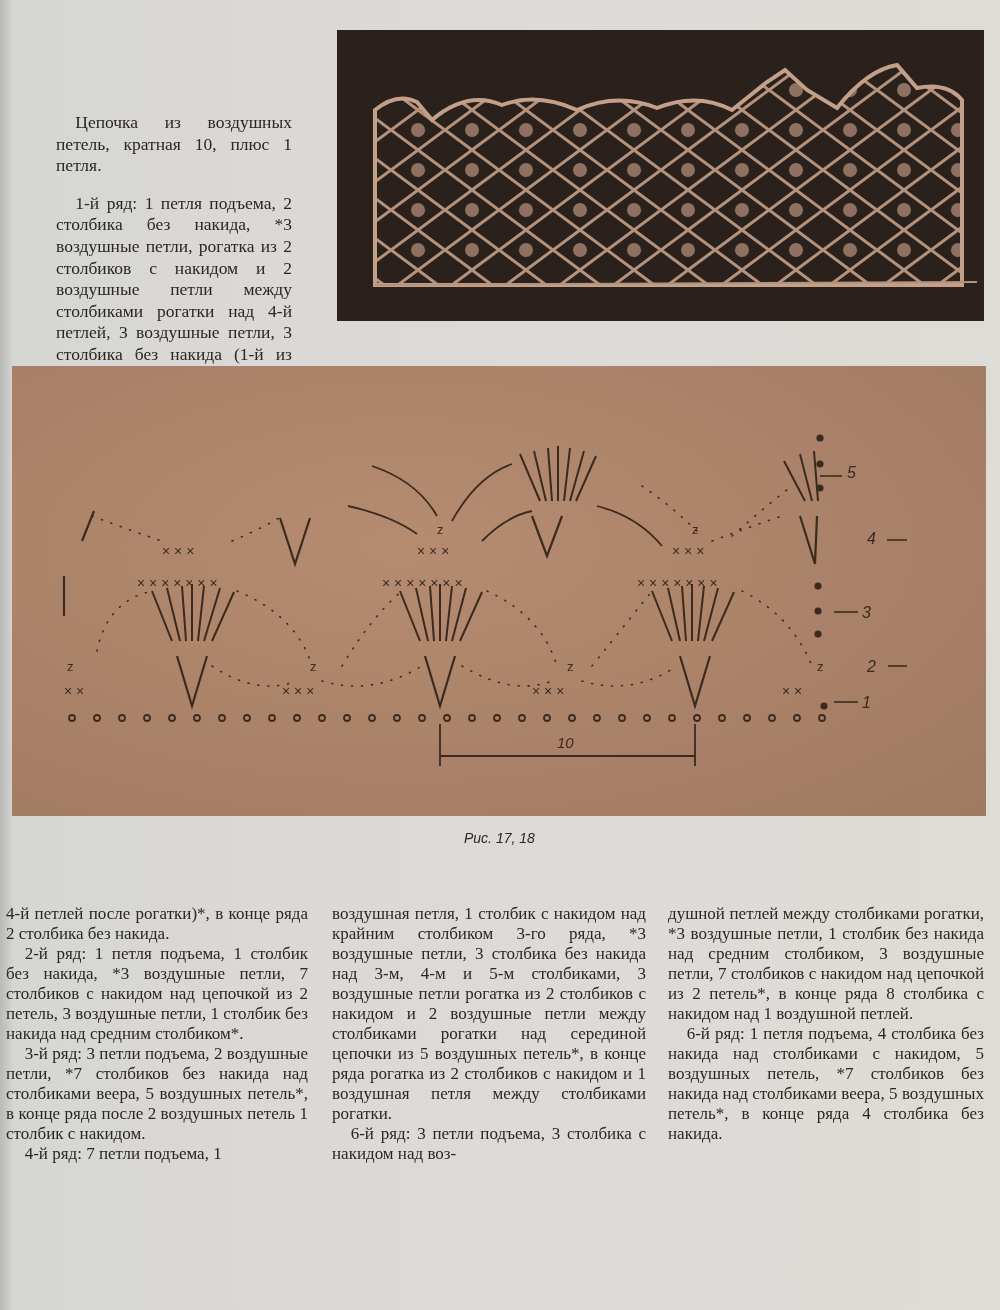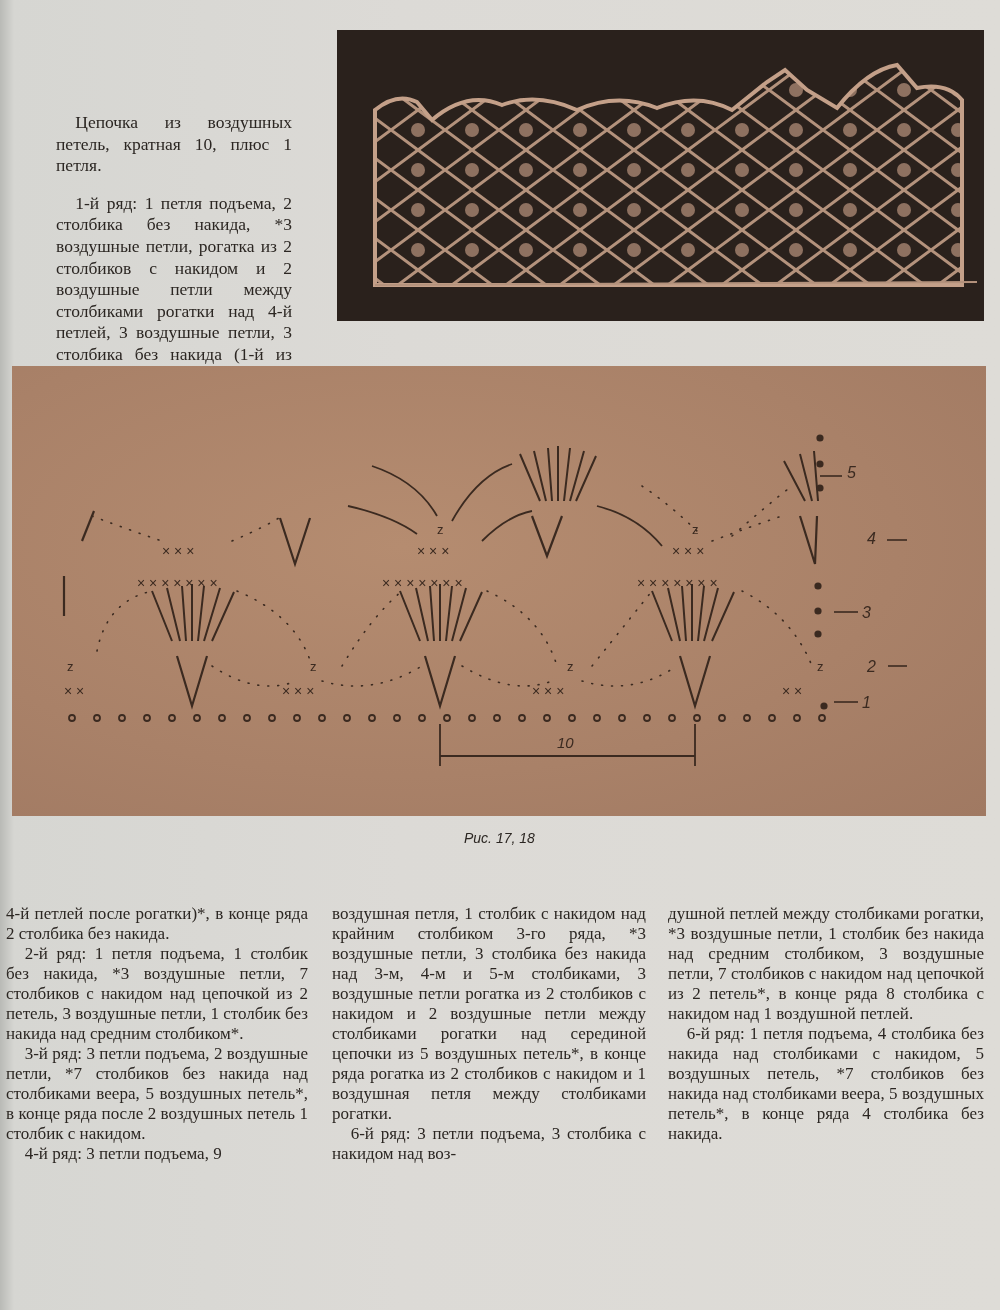--- a/index.html
+++ b/index.html
@@ -180,21 +180,21 @@
       </g>
     </svg>
   </div>
 
   <div class="caption">Рис. 17, 18</div>
 
   <div class="col c1">
     <p>4-й петлей после рогатки)*, в конце ряда 2 столбика без накида.</p>
     <p class="ind">2-й ряд: 1 петля подъема, 1 столбик без накида, *3 воздушные петли, 7 столбиков с накидом над цепочкой из 2 петель, 3 воздушные петли, 1 столбик без накида над средним столбиком*.</p>
     <p class="ind">3-й ряд: 3 петли подъема, 2 воздушные петли, *7 столбиков без накида над столбиками веера, 5 воздушных петель*, в конце ряда после 2 воздушных петель 1 столбик с накидом.</p>
-    <p class="ind">4-й ряд: 3 петли подъема, 9</p>
+    <p class="ind">4-й ряд: 7 петли подъема, 1</p>
   </div>
   <div class="col c2">
     <p>воздушная петля, 1 столбик с накидом над крайним столбиком 3-го ряда, *3 воздушные петли, 3 столбика без накида над 3-м, 4-м и 5-м столбиками, 3 воздушные петли рогатка из 2 столбиков с накидом и 2 воздушные петли между столбиками рогатки над серединой цепочки из 5 воздушных петель*, в конце ряда рогатка из 2 столбиков с накидом и 1 воздушная петля между столбиками рогатки.</p>
     <p class="ind">6-й ряд: 3 петли подъема, 3 столбика с накидом над воз-</p>
   </div>
   <div class="col c3">
     <p>душной петлей между столбиками рогатки, *3 воздушные петли, 1 столбик без накида над средним столбиком, 3 воздушные петли, 7 столбиков с накидом над цепочкой из 2 петель*, в конце ряда 8 столбика с накидом над 1 воздушной петлей.</p>
     <p class="ind">6-й ряд: 1 петля подъема, 4 столбика без накида над столбиками с накидом, 5 воздушных петель, *7 столбиков без накида над столбиками веера, 5 воздушных петель*, в конце ряда 4 столбика без накида.</p>
   </div>
 </div>

